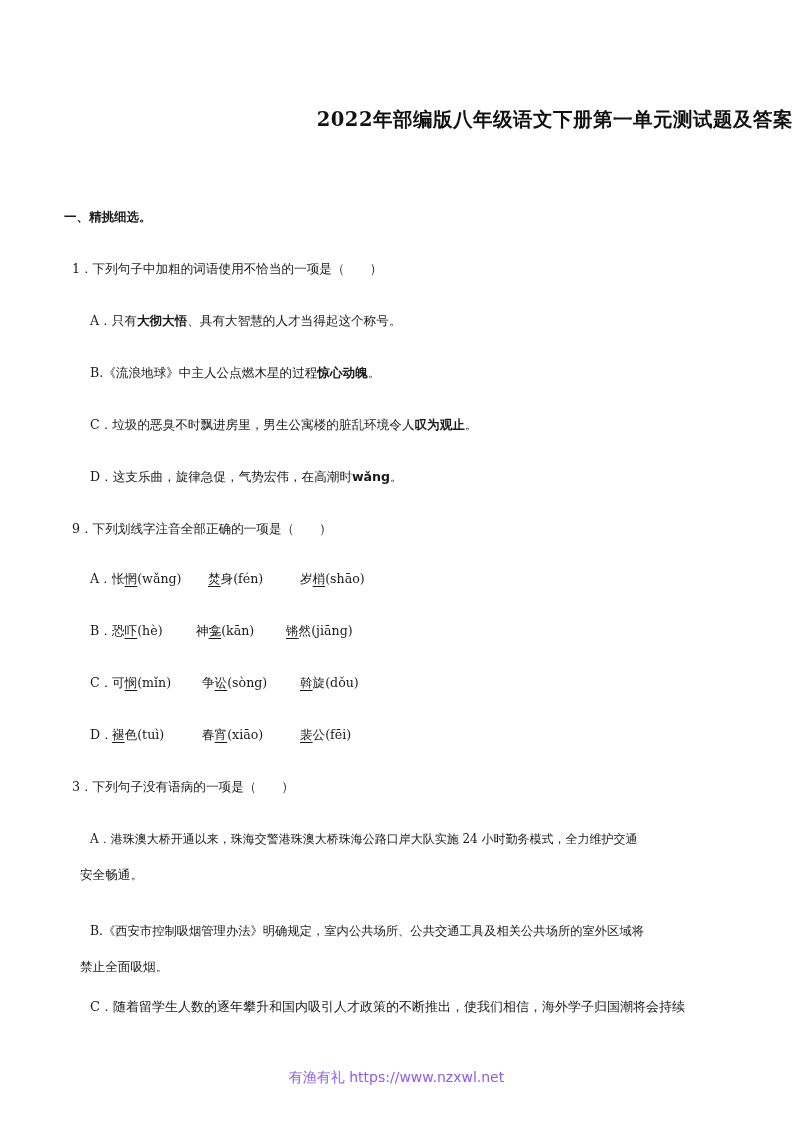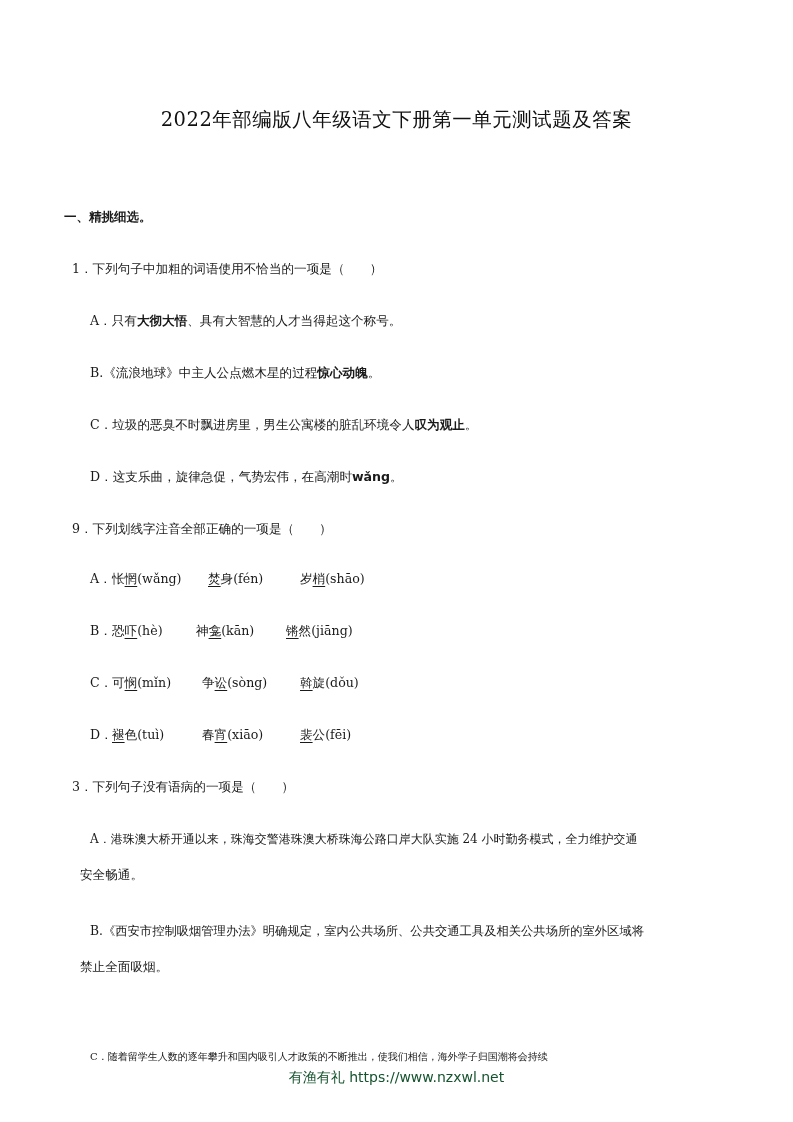--- a/index.html
+++ b/index.html
@@ -2,35 +2,35 @@
 <html><head>
 <meta charset="utf-8">
 <style>
   html, body { margin: 0; padding: 0; background: #ffffff; }
   body {
     width: 793px; height: 1122px; position: relative; overflow: hidden;
     font-family: "DejaVu Serif", "Liberation Serif", serif;
     color: #1a1a1a;
   }
   .title {
-    position: absolute; top: 106px; left: 0; width: 793px; text-align: center;
-    font-family: "DejaVu Serif", serif; font-weight: normal; font-size: 19.5px; letter-spacing: 0.5px;
+    position: absolute; top: 106px; left: 0; width: 793px; text-align: right;
+    font-family: "DejaVu Serif", serif; font-weight: bold; font-size: 19.5px; letter-spacing: 0.5px;
     color: #111;
   }
   .line { position: absolute; font-size: 12.6px; white-space: nowrap; line-height: 18px; margin-top: 44px; }
   .section { left: 64px; top: 164px; font-weight: bold; font-family: "DejaVu Sans", sans-serif; font-size: 12.5px; }
   .q { left: 72px; }
   .opt { left: 90px; }
   .cont { left: 80px; }
   b.kw { font-family: "DejaVu Sans", sans-serif; font-weight: bold; text-align: right; }
   .item { display: inline-block; }
   .item u { text-decoration: underline; text-underline-offset: 3px; }
   .footer {
     position: absolute; top: 1069px; left: 0; width: 793px; text-align: center;
-    font-family: "DejaVu Sans", sans-serif; font-size: 14px; color: #14532d;
+    font-family: "DejaVu Sans", sans-serif; font-size: 14px; color: #8b5cf6;
   }
 </style>
 </head>
 <body>
 
 <div>
   <div class="title">2022年部编版八年级语文下册第一单元测试题及答案</div>
   <div class="line section">一、精挑细选。</div>
 
   <div class="line q" style="top:216px">1．下列句子中加粗的词语使用不恰当的一项是（　　）</div>
@@ -72,16 +72,16 @@
     <span class="item" style="position:absolute;left:22px"><span></span><u>褪</u><span>色</span><span>(tuì)</span></span>
     <span class="item" style="position:absolute;left:112px"><span>春</span><u>宵</u><span></span><span>(xiāo)</span></span>
     <span class="item" style="position:absolute;left:210px"><span></span><u>裴</u><span>公</span><span>(fēi)</span></span>
   </div>
 
   <div class="line q" style="top:734px">3．下列句子没有语病的一项是（　　）</div>
   <div class="line opt" style="top:786px;font-size:12px">A．港珠澳大桥开通以来，珠海交警港珠澳大桥珠海公路口岸大队实施 24 小时勤务模式，全力维护交通</div>
   <div class="line cont" style="top:822px">安全畅通。</div>
   <div class="line opt" style="top:878px;font-size:12.3px">B.《西安市控制吸烟管理办法》明确规定，室内公共场所、公共交通工具及相关公共场所的室外区域将</div>
   <div class="line cont" style="top:914px">禁止全面吸烟。</div>
-  <div class="line opt" style="top:1004px;font-size:10px">C．随着留学生人数的逐年攀升和国内吸引人才政策的不断推出，使我们相信，海外学子归国潮将会持续</div>
+  <div class="line opt" style="top:954px;font-size:13px">C．随着留学生人数的逐年攀升和国内吸引人才政策的不断推出，使我们相信，海外学子归国潮将会持续</div>
 
   <div class="footer">有渔有礼 https://www.nzxwl.net</div>
 </div>
 
 </body></html>

